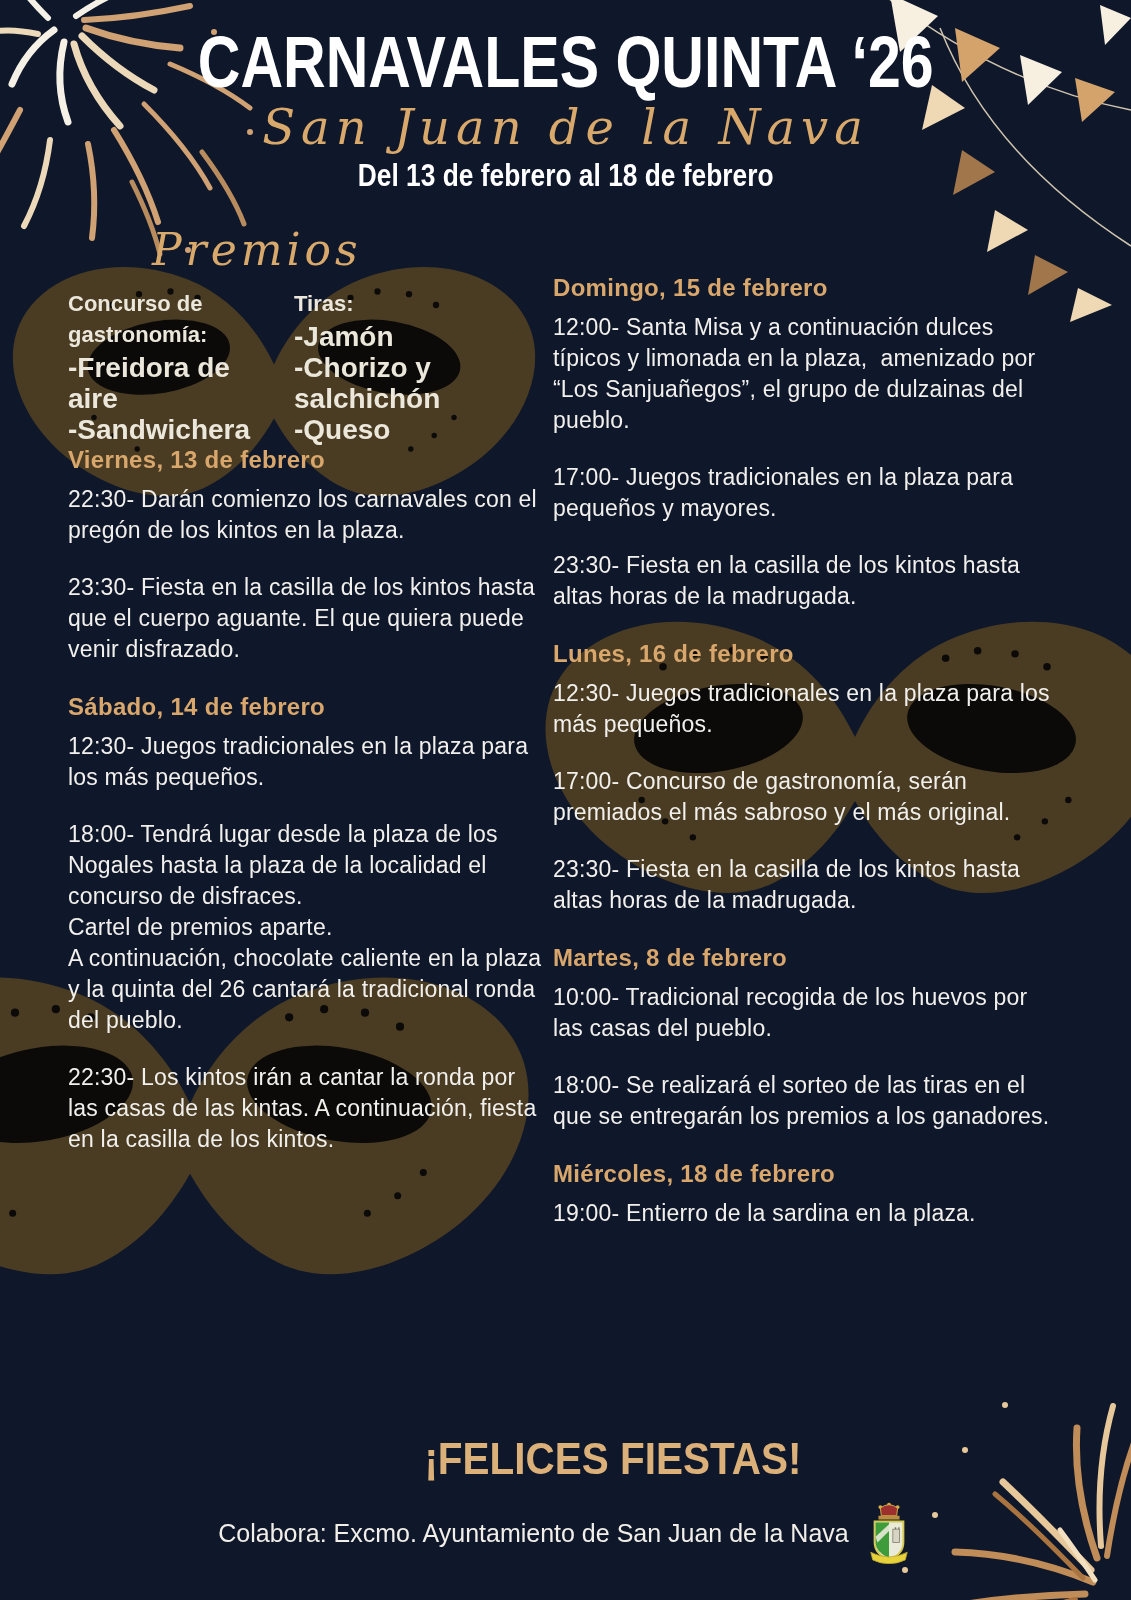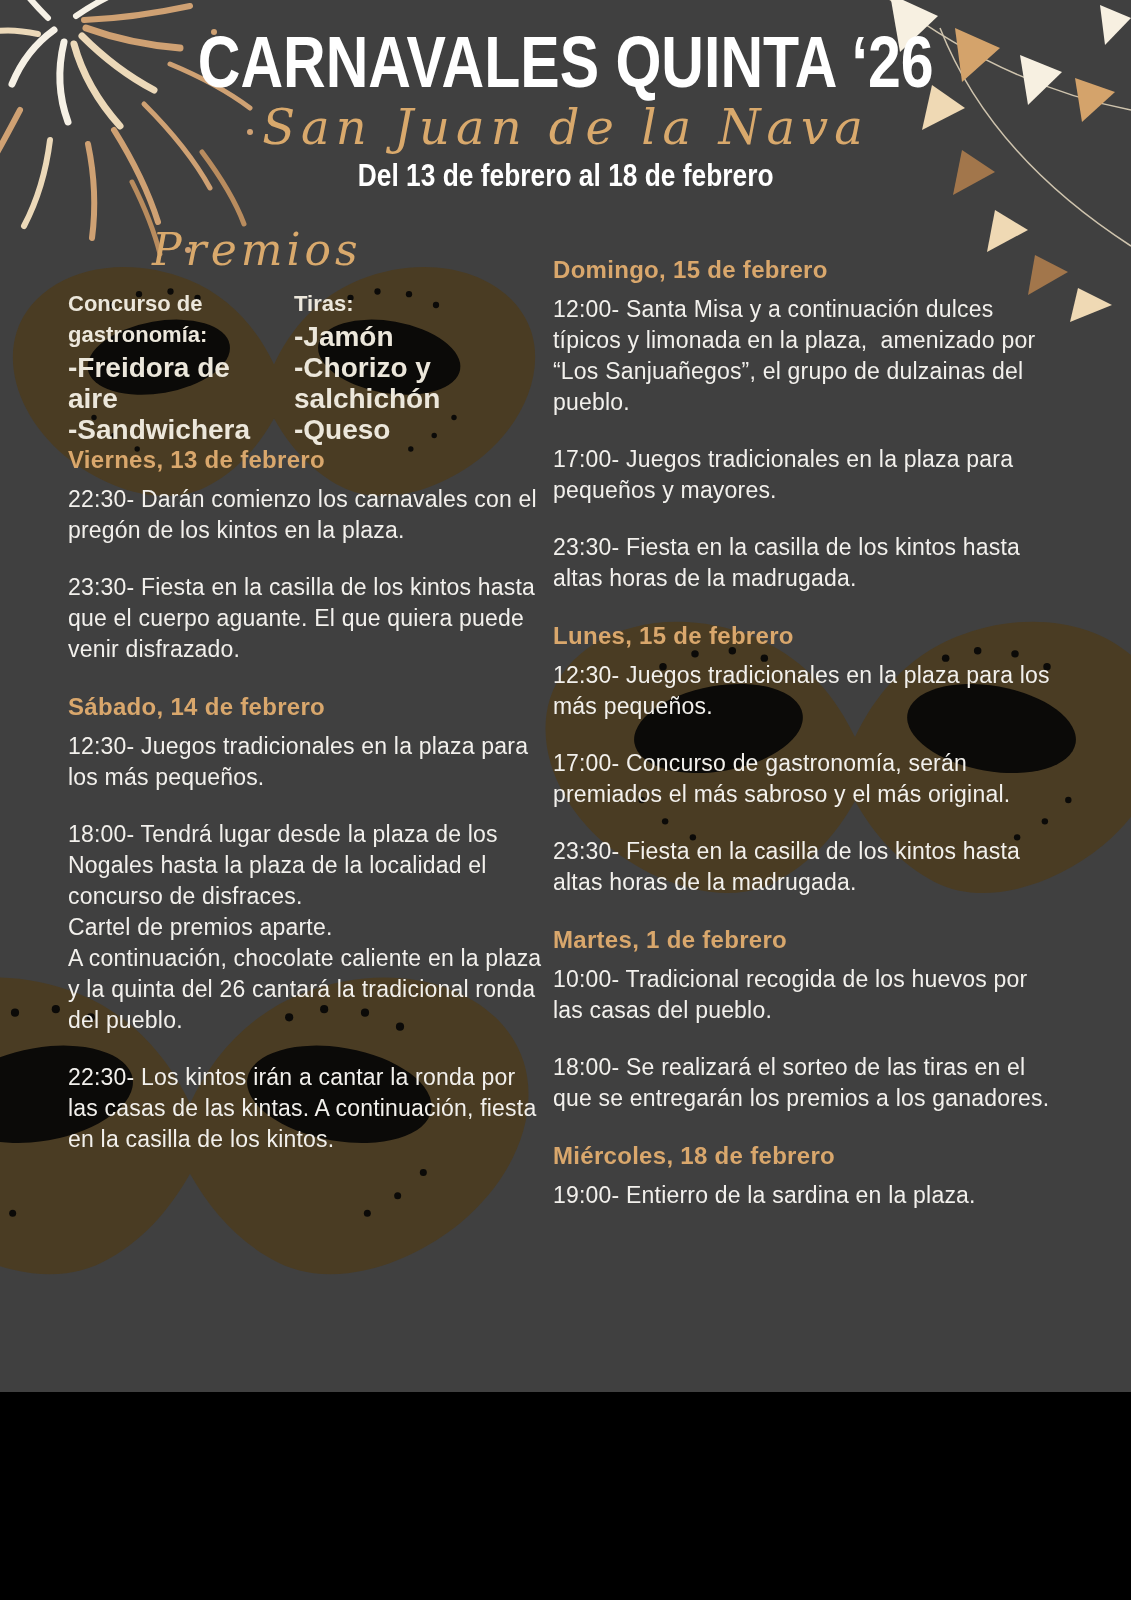--- a/index.html
+++ b/index.html
@@ -1,18 +1,18 @@
 <!DOCTYPE html>
 <html><head>
 <meta charset="utf-8">
 <style>
   html,body{margin:0;padding:0;background:#000;}
   .poster{
-    position:relative;width:1131px;height:1392px;overflow:hidden;
-    background:#404040;font-family:"Liberation Sans",sans-serif;color:#f2f0ec;
+    position:relative;width:1131px;height:1600px;overflow:hidden;
+    background:#0f172a;font-family:"Liberation Sans",sans-serif;color:#f2f0ec;
   }
   .deco{position:absolute;z-index:1;pointer-events:none;}
   .mask-deco{position:absolute;z-index:0;pointer-events:none;}
 
   .header{position:absolute;left:0;top:26px;width:100%;text-align:center;z-index:2;}
   .title{font-size:72px;font-weight:700;color:#ffffff;letter-spacing:0px;line-height:1.0;}
   .title .squeeze{display:inline-block;transform:scaleX(0.82);transform-origin:center;white-space:nowrap;}
   .subtitle{font-family:"DejaVu Serif",serif;font-style:italic;font-size:48px;
     color:#d9a96c;margin-top:4px;letter-spacing:6px;line-height:1.05;}
   .dates{font-size:31px;font-weight:700;color:#ffffff;margin-top:6px;}
@@ -22,21 +22,21 @@
     font-family:"DejaVu Serif",serif;font-style:italic;font-size:44px;color:#d9a96c;letter-spacing:4px;}
   .prizes{position:absolute;left:68px;top:288px;display:flex;gap:14px;z-index:2;}
   .prize-col{width:212px;}
   .prize-col:nth-child(2){width:256px;}
   .prize-title{font-weight:700;font-size:22px;line-height:31px;color:#ece7db;
     text-underline-offset:5px;text-decoration-thickness:2px;margin-bottom:2px;}
   .prize-item{font-weight:700;font-size:28px;line-height:31px;color:#ece7db;}
 
   .schedule{position:absolute;z-index:2;}
   #schedule-col-left{left:68px;top:446px;width:482px;}
-  #schedule-col-right{left:553px;top:256px;width:500px;}
+  #schedule-col-right{left:553px;top:274px;width:500px;}
   .day-section{margin:0 0 28px 0;}
   .day-heading{font-size:24px;font-weight:700;color:#d9a76c;margin:0 0 10px 0;letter-spacing:0.3px;}
   .event{font-size:23px;line-height:31px;margin:0 0 26px 0;color:#f2f0ec;
     white-space:pre-wrap;letter-spacing:0.2px;}
 
   .footer-message{position:absolute;left:0;top:1434px;width:100%;text-align:center;z-index:2;
     font-size:44px;font-weight:700;color:#dcb079;padding-left:47px;}
   .footer-message .squeeze{display:inline-block;transform:scaleX(0.92);transform-origin:center;white-space:nowrap;}
   .collab{position:absolute;left:0;top:1502px;width:100%;z-index:2;
     display:flex;justify-content:center;align-items:center;gap:16px;}
@@ -217,27 +217,27 @@
       </section>
     </div>
   <div class="schedule" id="schedule-col-right">
       <section class="day-section">
         <h2 class="day-heading">Domingo, 15 de febrero</h2>
         <p class="event">12:00- Santa Misa y a continuación dulces típicos y limonada en la plaza,  amenizado por “Los Sanjuañegos”, el grupo de dulzainas del pueblo.</p>
         <p class="event">17:00- Juegos tradicionales en la plaza para pequeños y mayores.</p>
         <p class="event">23:30- Fiesta en la casilla de los kintos hasta altas horas de la madrugada.</p>
       </section>
       <section class="day-section">
-        <h2 class="day-heading">Lunes, 15 de febrero</h2>
+        <h2 class="day-heading">Lunes, 16 de febrero</h2>
         <p class="event">12:30- Juegos tradicionales en la plaza para los más pequeños.</p>
         <p class="event">17:00- Concurso de gastronomía, serán premiados el más sabroso y el más original.</p>
         <p class="event">23:30- Fiesta en la casilla de los kintos hasta altas horas de la madrugada.</p>
       </section>
       <section class="day-section">
-        <h2 class="day-heading">Martes, 1 de febrero</h2>
+        <h2 class="day-heading">Martes, 8 de febrero</h2>
         <p class="event">10:00- Tradicional recogida de los huevos por las casas del pueblo.</p>
         <p class="event">18:00- Se realizará el sorteo de las tiras en el que se entregarán los premios a los ganadores.</p>
       </section>
       <section class="day-section">
         <h2 class="day-heading">Miércoles, 18 de febrero</h2>
         <p class="event">19:00- Entierro de la sardina en la plaza.</p>
       </section>
     </div>
 
   <div class="footer-message">

